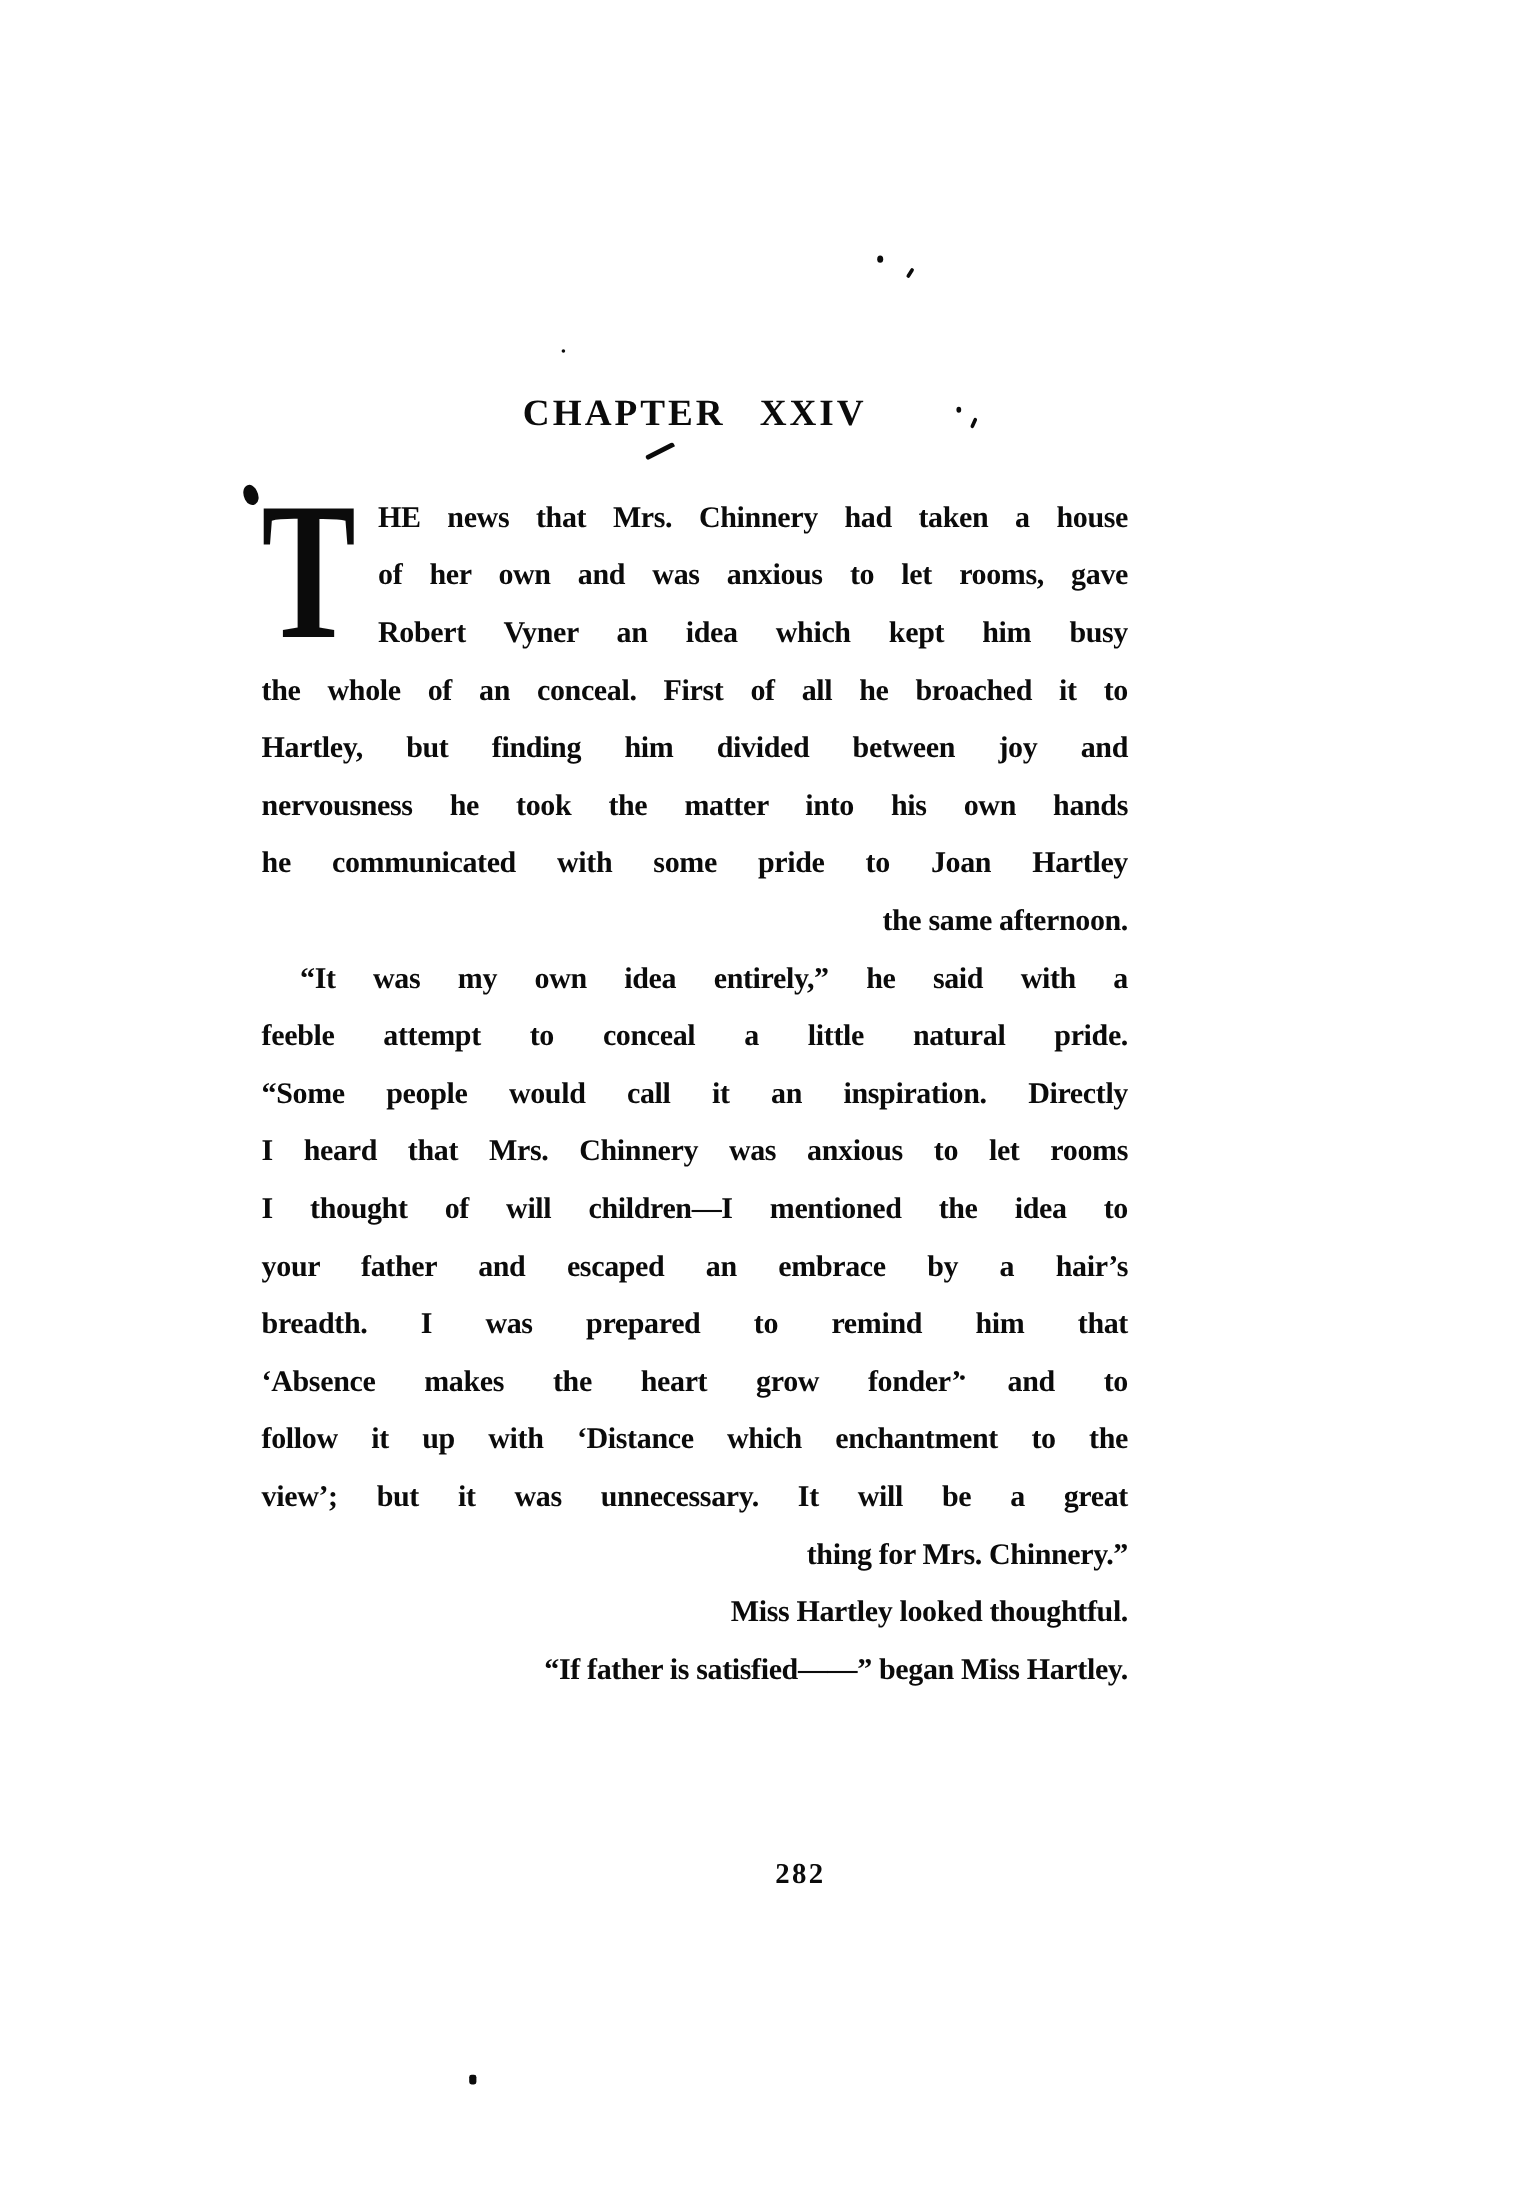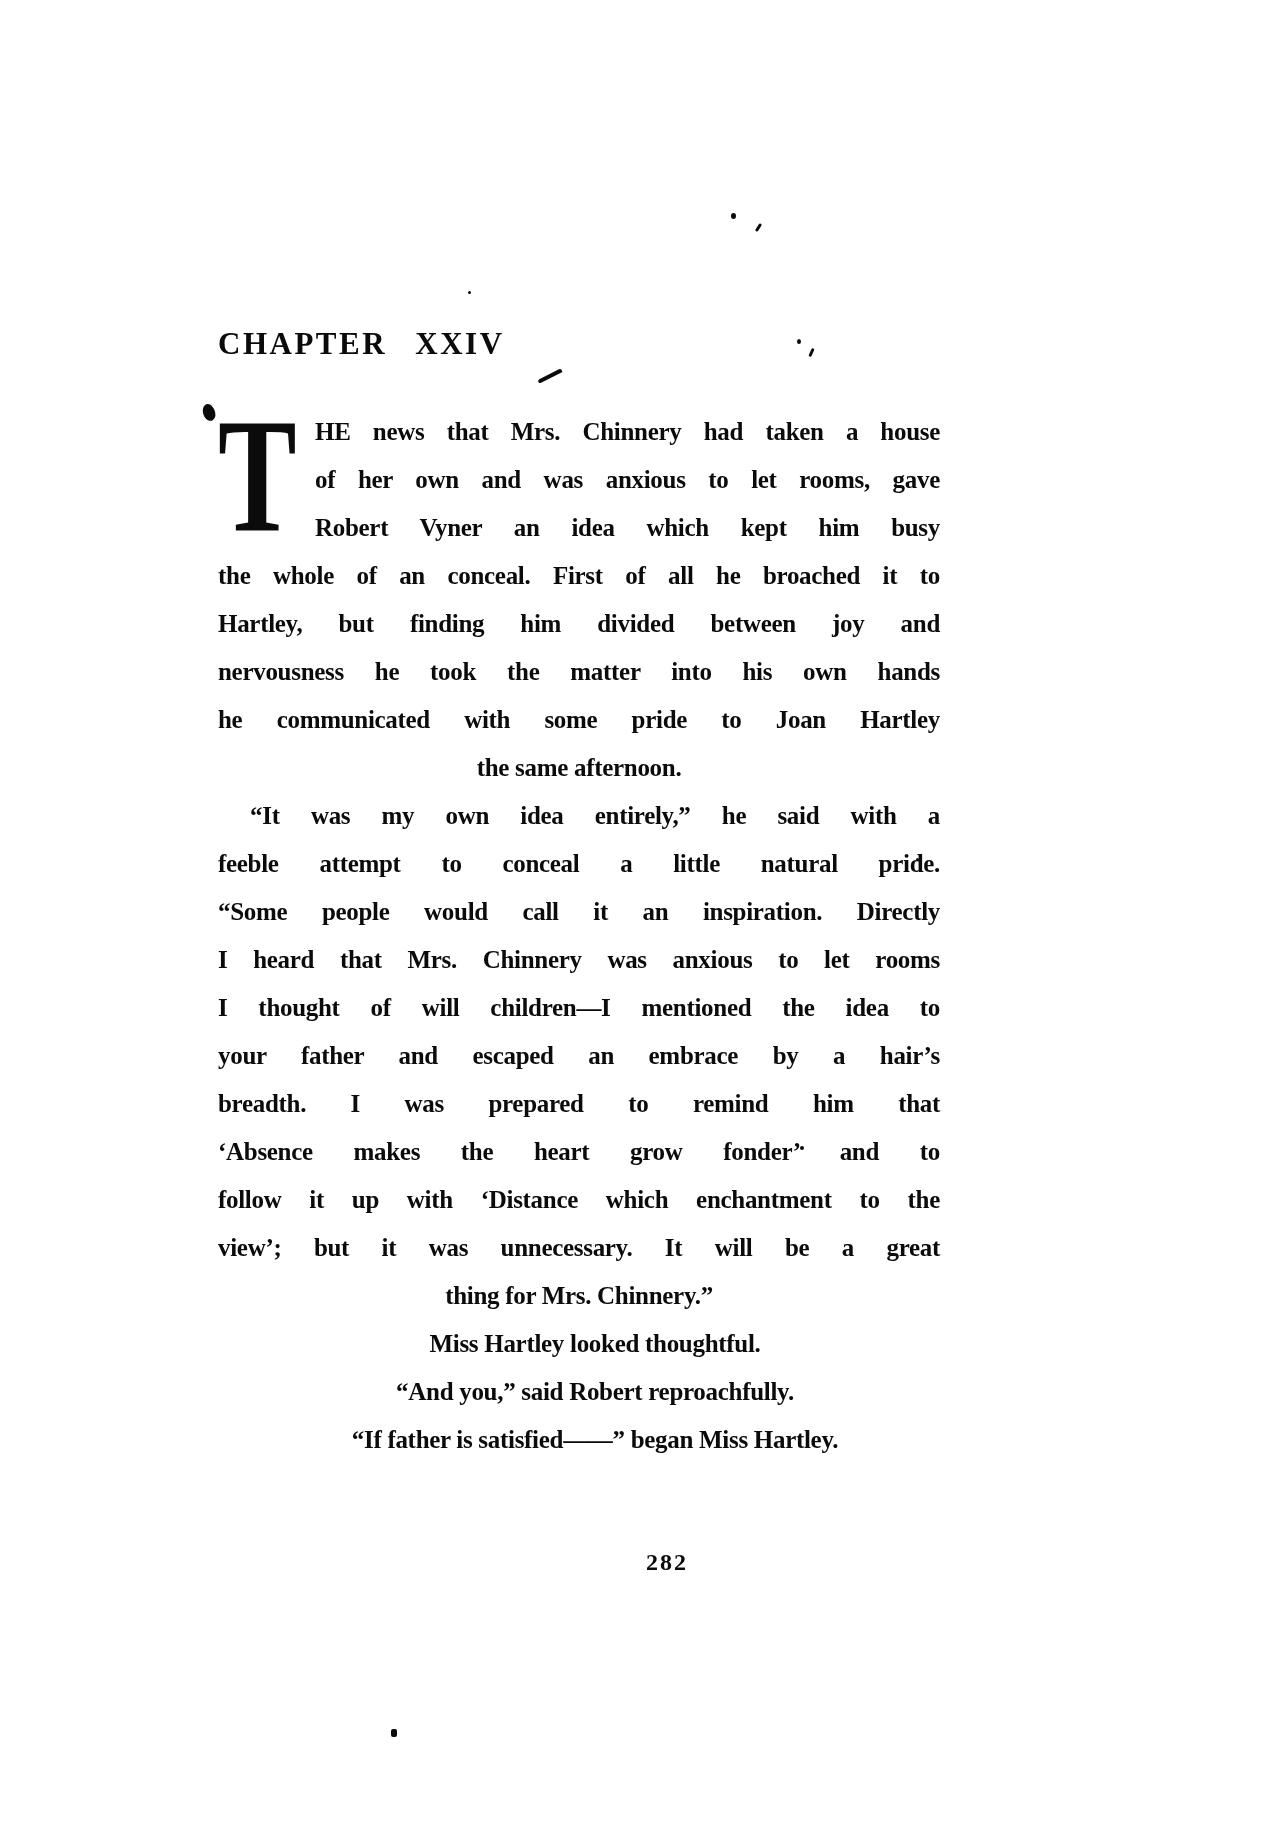--- a/index.html
+++ b/index.html
@@ -8,39 +8,40 @@
     width:1283px; height:1840px;
     background:#ffffff;
     margin:0 auto;
     font-family:"Liberation Serif","DejaVu Serif",serif;
     color:#0b0b0b;
     overflow:hidden;
   }
   .heading {
     position:absolute;
     left:218px; top:326px; width:722px;
+    text-align:center;
     font-size:31px;
     font-weight:700;
     letter-spacing:2.5px;
     word-spacing:18px;
   }
   .body {
     position:absolute;
     left:218px; top:408px; width:722px;
     font-size:25px;
     font-weight:700;
     letter-spacing:-0.3px;
   }
   .line {
     height:48px; line-height:48px;
     text-align:justify;
     text-align-last:justify;
     text-justify:inter-word;
   }
-  .line.nj { text-align:center; text-align-last:auto; }
+  .line.nj { text-align:right; text-align-last:auto; }
   .line.ind { text-indent:32px; }
   .dropcap {
     float:left;
     width:79px; height:132px;
     margin-right:18px;
     font-size:134px; line-height:112px;
     font-weight:700;
     transform:scale(0.88,1.22);
     transform-origin:top left;
   }
@@ -79,21 +80,20 @@
       <div class="line">“Some people would call it an inspiration. Directly</div>
       <div class="line">I heard that Mrs. Chinnery was anxious to let rooms</div>
       <div class="line">I thought of will children—I mentioned the idea to</div>
       <div class="line">your father and escaped an embrace by a hair’s</div>
       <div class="line">breadth. I was prepared to remind him that</div>
       <div class="line">‘Absence makes the heart grow fonder’ and to</div>
       <div class="line">follow it up with ‘Distance which enchantment to the</div>
       <div class="line">view’; but it was unnecessary. It will be a great</div>
       <div class="line nj">thing for Mrs. Chinnery.”</div>
       <div class="line nj ind">Miss Hartley looked thoughtful.</div>
-      <div class="line nj ind">“And you,” said Robert reproachfully.</div>
       <div class="line nj ind">“If father is satisfied——” began Miss Hartley.</div>
     </div>
 
   <div class="pagenum">282</div>
 
   <div class="speck round" style="left:731px; top:213px; width:5px; height:6px;"></div>
   <div class="speck" style="left:757px; top:223px; width:3px; height:9px; transform:rotate(32deg); border-radius:2px;"></div>
   <div class="speck round" style="left:468px; top:291px; width:3px; height:3px;"></div>
   <div class="speck round" style="left:797px; top:339px; width:4px; height:5px;"></div>
   <div class="speck" style="left:810px; top:348px; width:3px; height:9px; transform:rotate(24deg); border-radius:2px;"></div>

